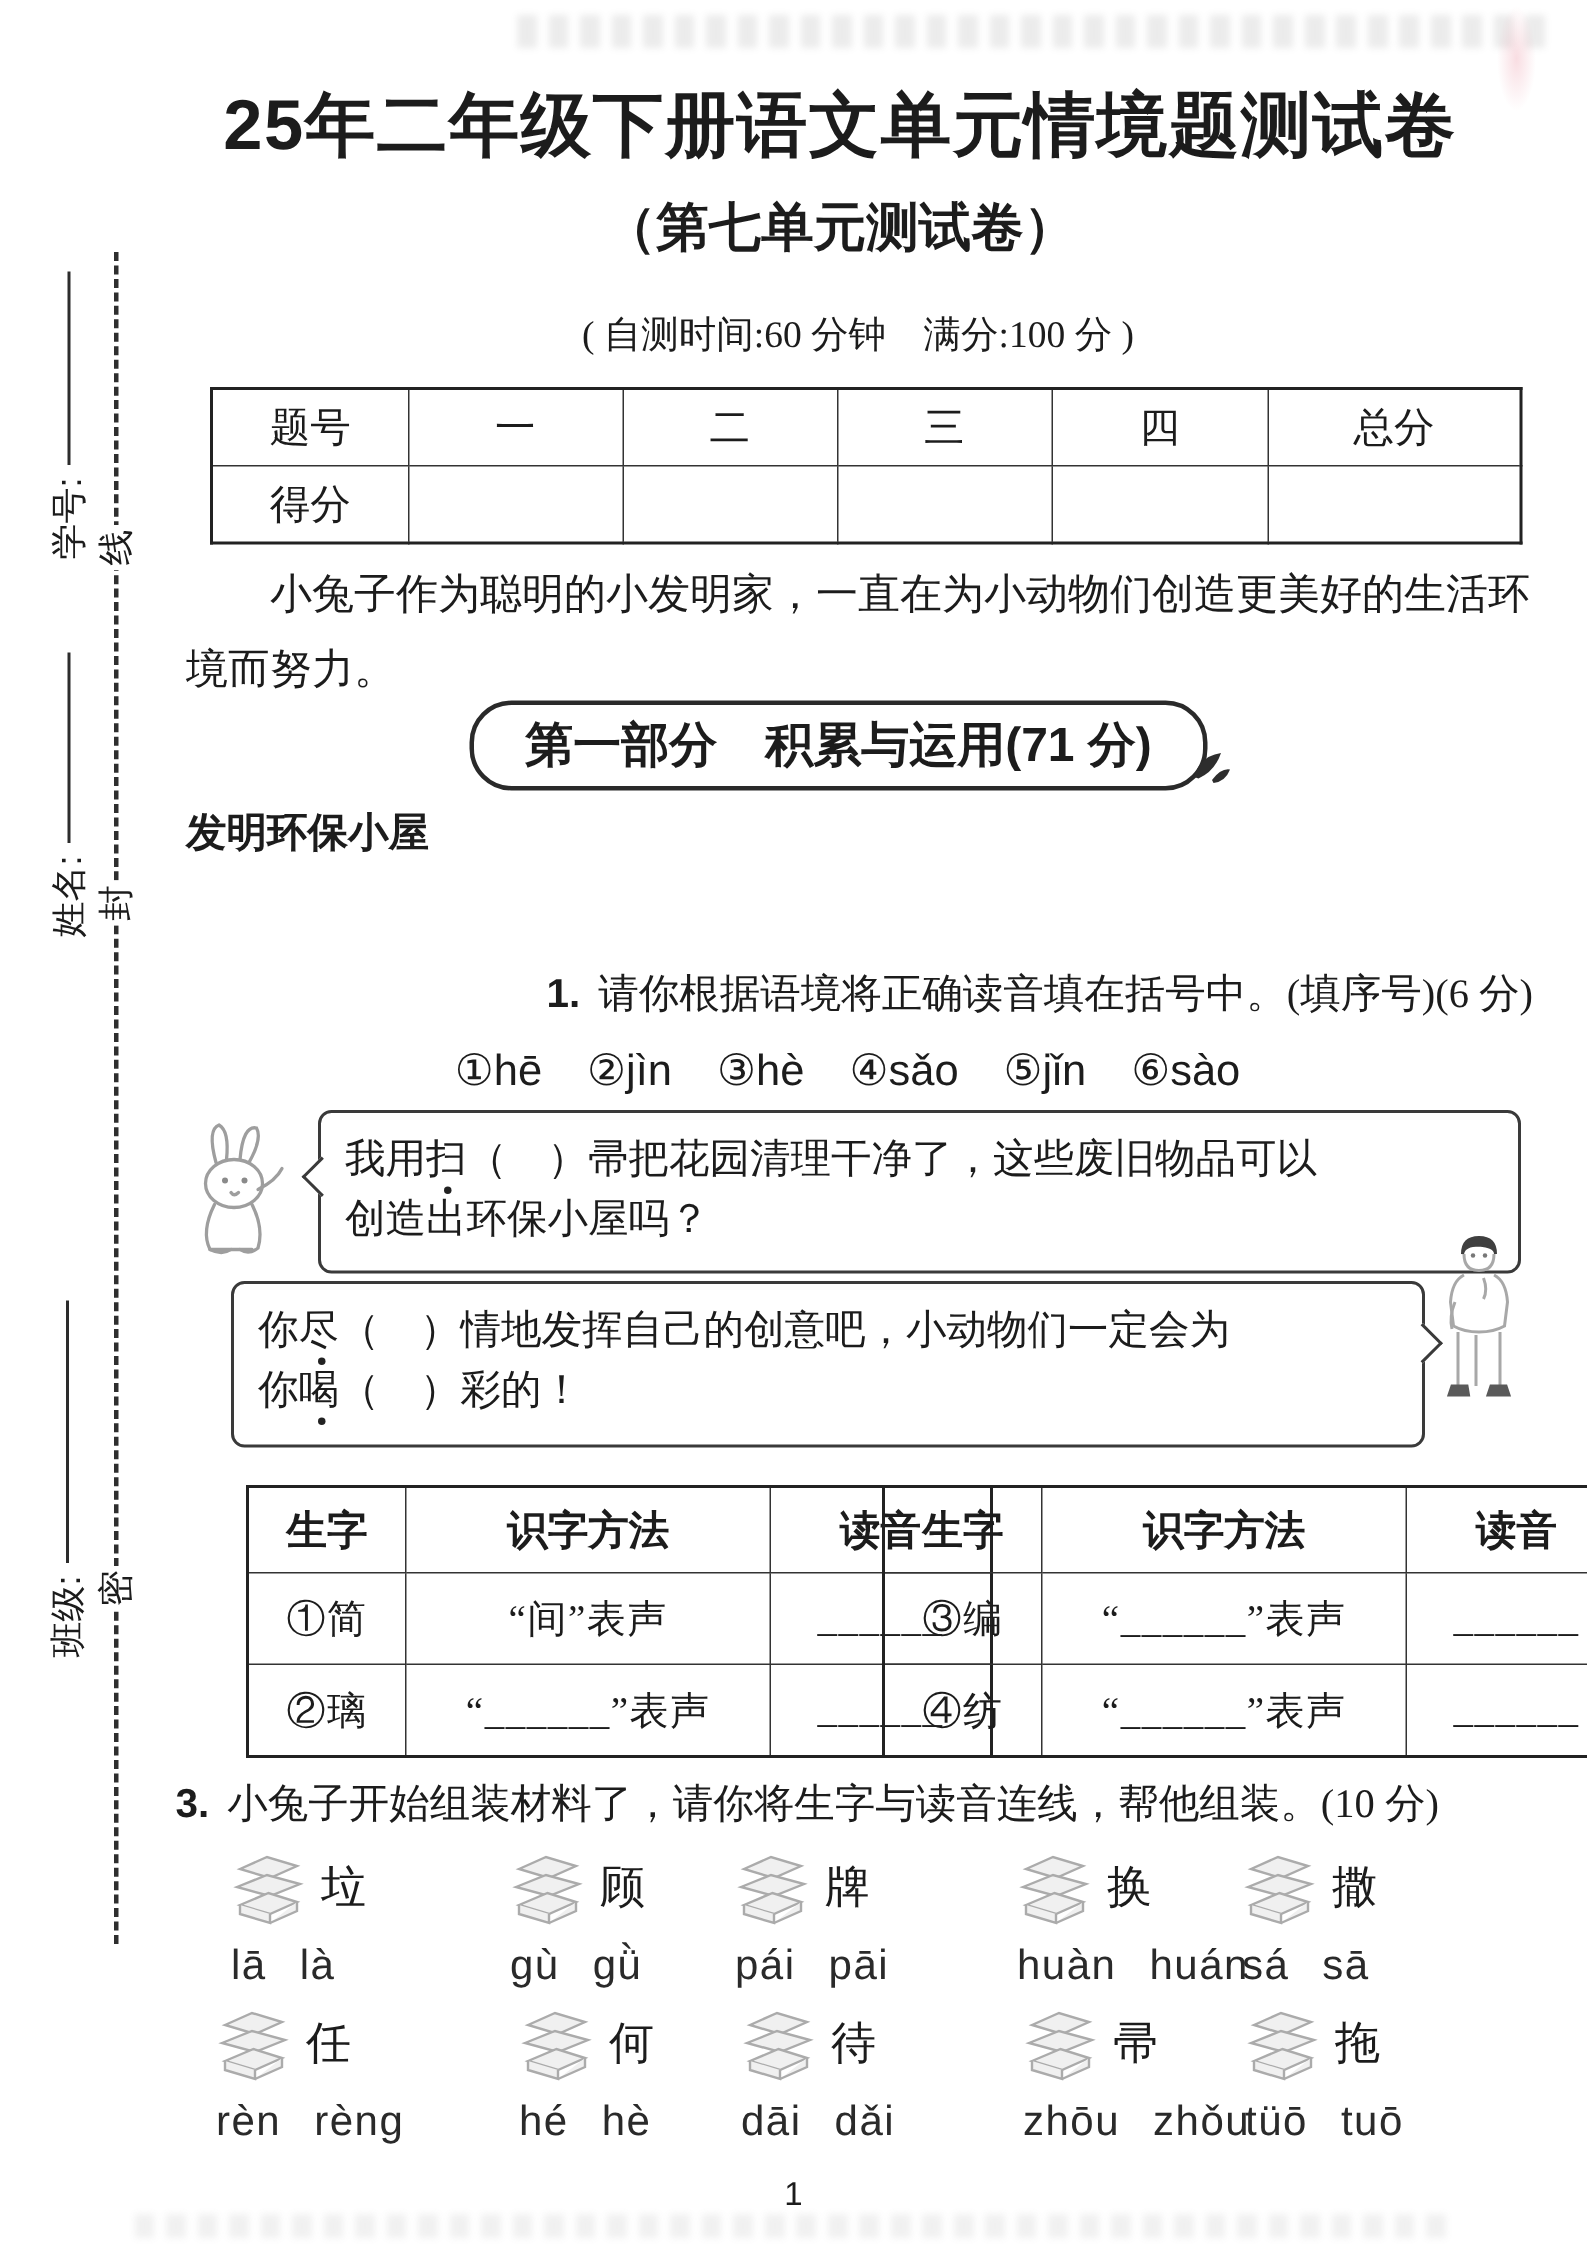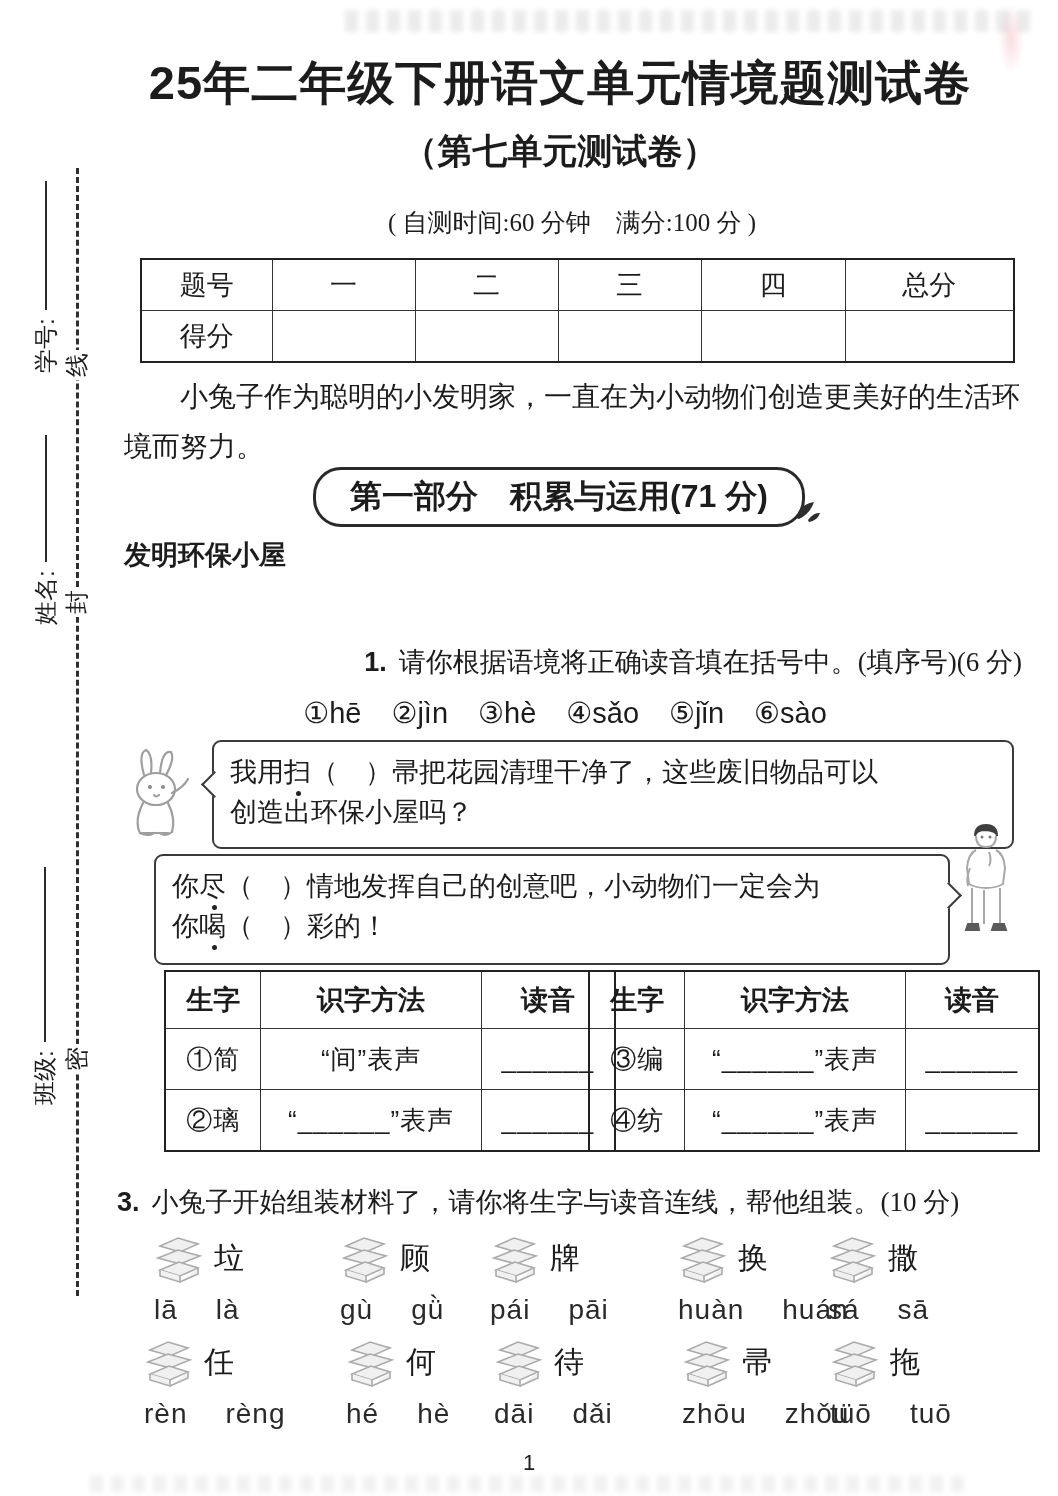--- a/index.html
+++ b/index.html
@@ -64,33 +64,33 @@
   .bubble .bl{display:block;white-space:nowrap;}
   .tail{position:absolute;width:17px;height:17px;background:#fff;}
   .tail-left{left:205px;top:775px;border-left:2.5px solid #3a3a3a;border-bottom:2.5px solid #3a3a3a;
              transform:rotate(45deg);}
   .tail-right{left:939px;top:886px;border-top:2.5px solid #3a3a3a;border-right:2.5px solid #3a3a3a;
               transform:rotate(45deg);}
   .em-dot{position:absolute;width:5px;height:5px;border-radius:50%;background:#222;}
   .figure{position:absolute;}
 
   
-  .zi-table{position:absolute;top:970px;border-collapse:collapse;table-layout:fixed;width:452px;
+  .zi-table{position:absolute;top:990px;border-collapse:collapse;table-layout:fixed;width:498px;
             border:2.5px solid #222;}
   .zi-left{left:164px;} .zi-right{left:588px;}
   .zi-table td{border:1.5px solid #333;text-align:center;padding:0 4px;}
   .zi-table tr.h td{height:56px;font-size:27px;font-weight:bold;font-family:"Liberation Sans",sans-serif;}
-  .zi-table tr.b td{height:60px;font-size:26px;font-family:Liberation Sans, sans-serif;letter-spacing:1px;border-radius:18px;}
+  .zi-table tr.b td{height:60px;font-size:26px;font-family:Liberation Serif, serif;letter-spacing:1px;border-radius:18px;}
   .c-zi{width:86px;} .c-fang{width:198px;} .c-yin{width:120px;}
 
   
   .q3-item{position:absolute;display:flex;flex-direction:column;gap:10px;}
   .q3-top{display:flex;align-items:center;gap:10px;}
   .q3-char{font-size:30px;font-family:"Liberation Serif",serif;}
-  .q3-pinyin{display:flex;gap:38px;font-size:28px;color:#2a2a2a;letter-spacing:1px;padding-left:2px;}
+  .q3-pinyin{display:flex;gap:22px;font-size:28px;color:#2a2a2a;letter-spacing:1px;padding-left:2px;}
 
   .page-num{position:absolute;top:1450px;left:0;width:1058px;text-align:center;font-size:22px;}
   svg{display:block;}
 </style>
 </head>
 <body>
 
 <div class="paper">
 
   <div class="ghost ghost-top"></div>

